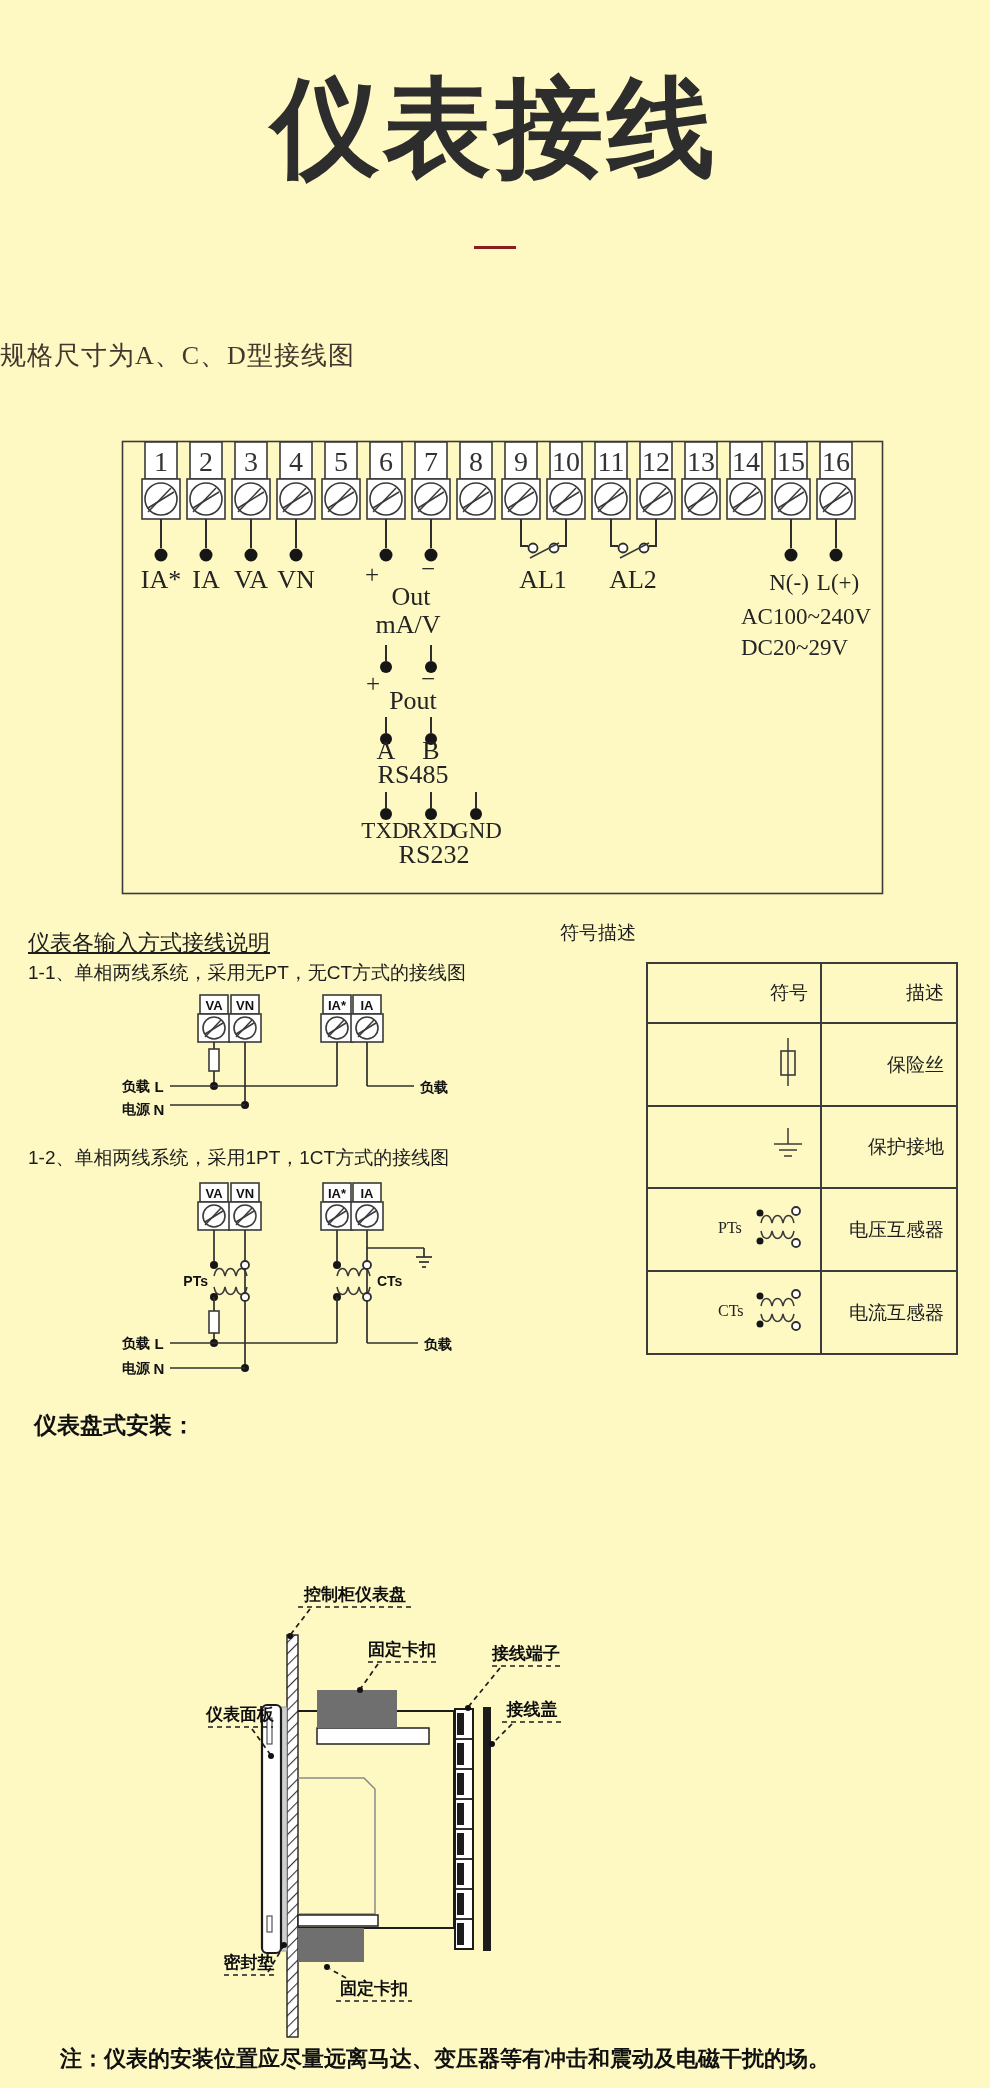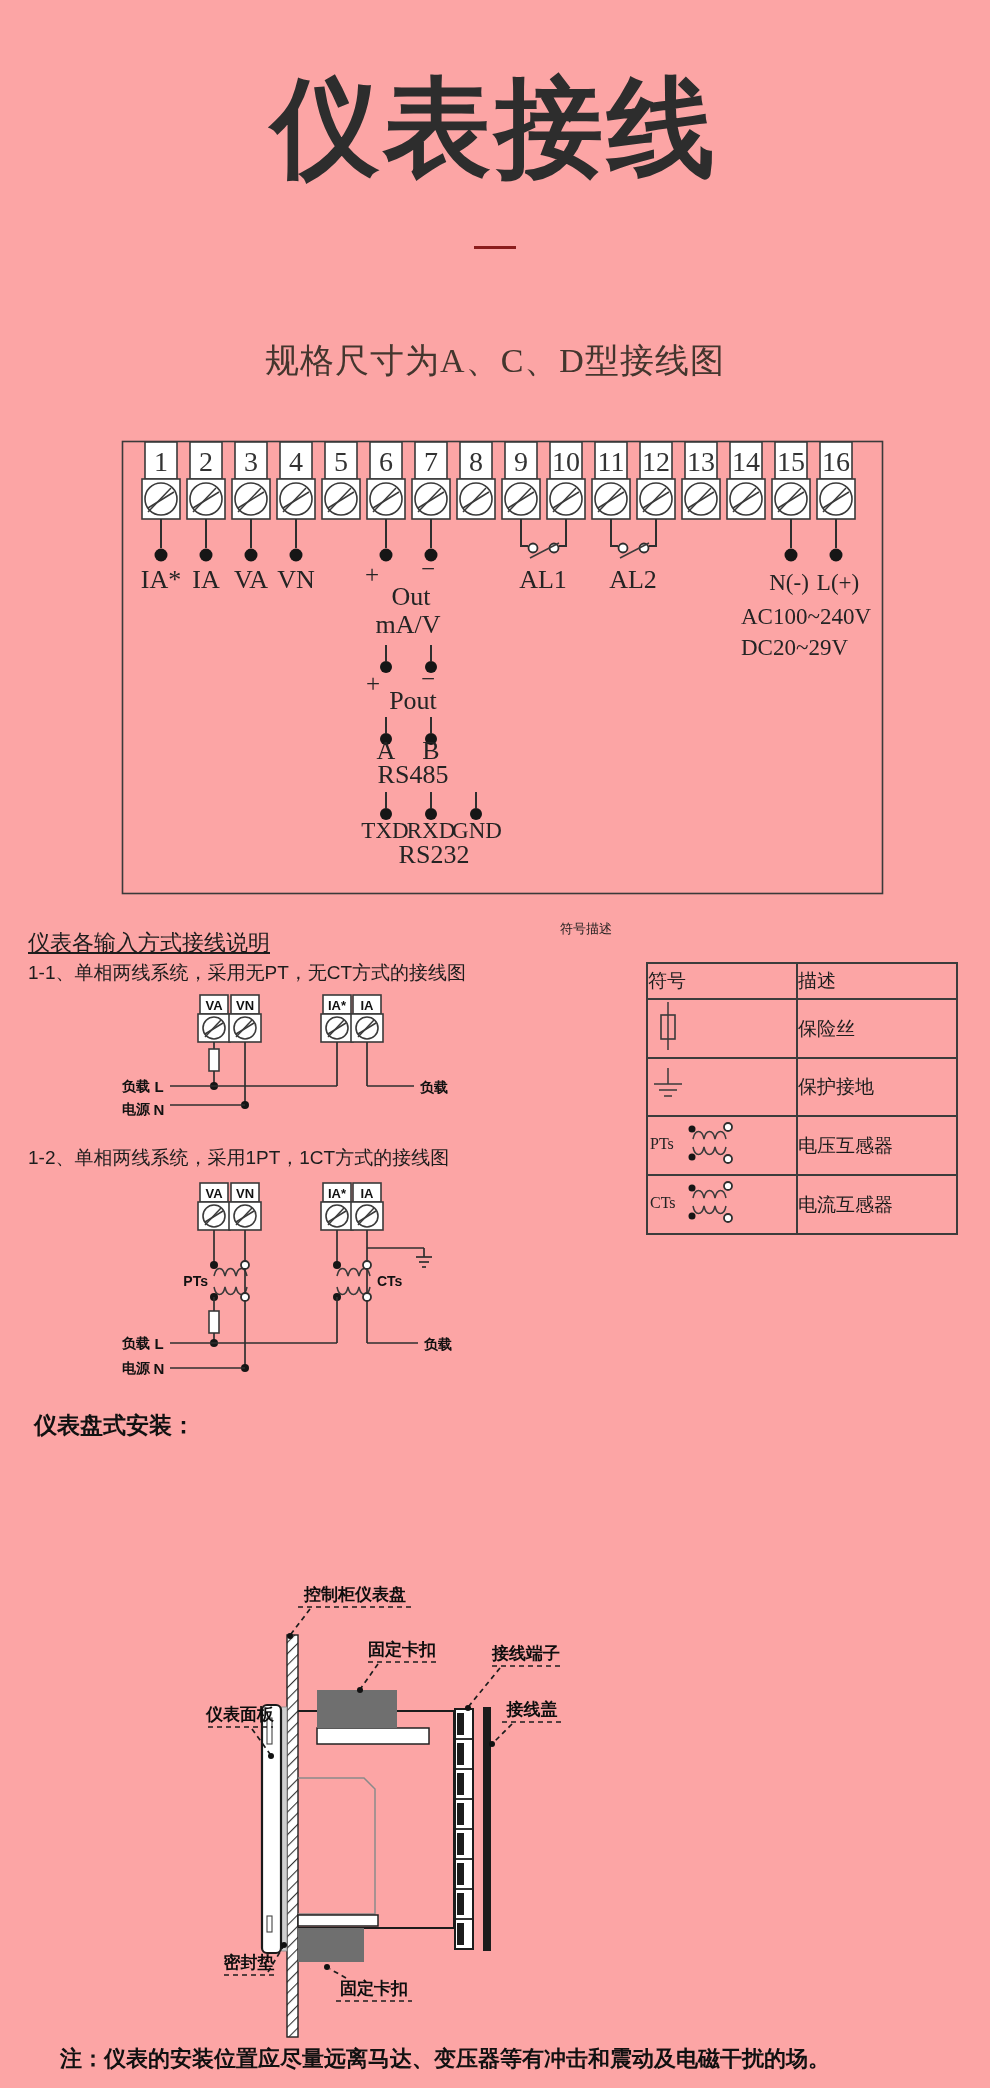--- a/index.html
+++ b/index.html
@@ -1,34 +1,34 @@
 <!DOCTYPE html>
 <html><head>
 <meta charset="utf-8">
 <style>
   html,body{margin:0;padding:0;background:#fff;}
-  .page{position:relative;width:990px;height:2088px;background:#fca5a5;overflow:hidden;
+  .page{position:relative;width:990px;height:2088px;background:#fef9c3;overflow:hidden;
         font-family:"Liberation Sans",sans-serif;color:#222;}
   .abs{position:absolute;}
   .title{top:58px;left:0;width:990px;text-align:center;font-size:108px;font-weight:bold;
          color:#2d2d2d;letter-spacing:4px;line-height:1.3;}
   .divider{top:246px;left:474px;width:42px;height:3px;background:#8b1d1d;}
-  .subtitle{top:338px;left:0;width:990px;text-align:center;font-size:34px;
+  .subtitle{top:338px;left:0;width:990px;font-size:26px;
             font-family:"Liberation Serif",serif;color:#43362e;letter-spacing:1px;}
   .sec-h1{top:928px;left:28px;font-size:22px;color:#1d1d1d;text-decoration:underline;}
   .cap1{top:960px;left:28px;font-size:19px;color:#1d1d1d;}
   .cap2{top:1145px;left:28px;font-size:19px;color:#1d1d1d;}
-  .symtitle{top:920px;left:560px;font-size:13px;color:#1d1d1d;}
+  .symtitle{top:920px;left:560px;font-size:19px;color:#1d1d1d;}
   .install-h{top:1410px;left:34px;font-size:23px;font-weight:bold;color:#111;}
   .para{top:1448px;left:17px;width:956px;font-size:22.5px;line-height:33px;
         font-weight:600;color:#111;text-indent:2em;text-align:justify;}
   .note{top:2044px;left:20px;width:960px;font-size:22px;font-weight:bold;color:#111;margin-left:40px;}
   .sym-table{border-collapse:collapse;width:312px;table-layout:fixed;}
-  .sym-table th,.sym-table td{border:2px solid #3c3c3c;text-align:left;vertical-align:middle;
-        font-size:19px;color:#1d1d1d;font-weight:normal;padding:0;}
+  .sym-table th,.sym-table td{border:2px solid #3c3c3c;text-align:right;vertical-align:middle;
+        font-size:19px;color:#1d1d1d;font-weight:normal;padding:12px;}
   .sym-table th{height:34px;}
   .sym-table td{height:56px;border-radius:27px;}
   .sym-table .c1{width:148px;}
   
   .ln{stroke:#2e2e2e;stroke-width:2;fill:none;stroke-linecap:butt;}
   .ln2{stroke:#2f2f2f;stroke-width:1.7;fill:none;}
   .thin{stroke:#3a3a3a;stroke-width:1.5;fill:none;}
   .tb{fill:#fff;stroke:#3a3a3a;stroke-width:1.6;}
   .num{font-size:28px;font-family:"Liberation Serif",serif;fill:#333;text-anchor:middle;}
   .dlab{font-size:26px;font-family:"Liberation Serif",serif;fill:#242424;text-anchor:middle;}

